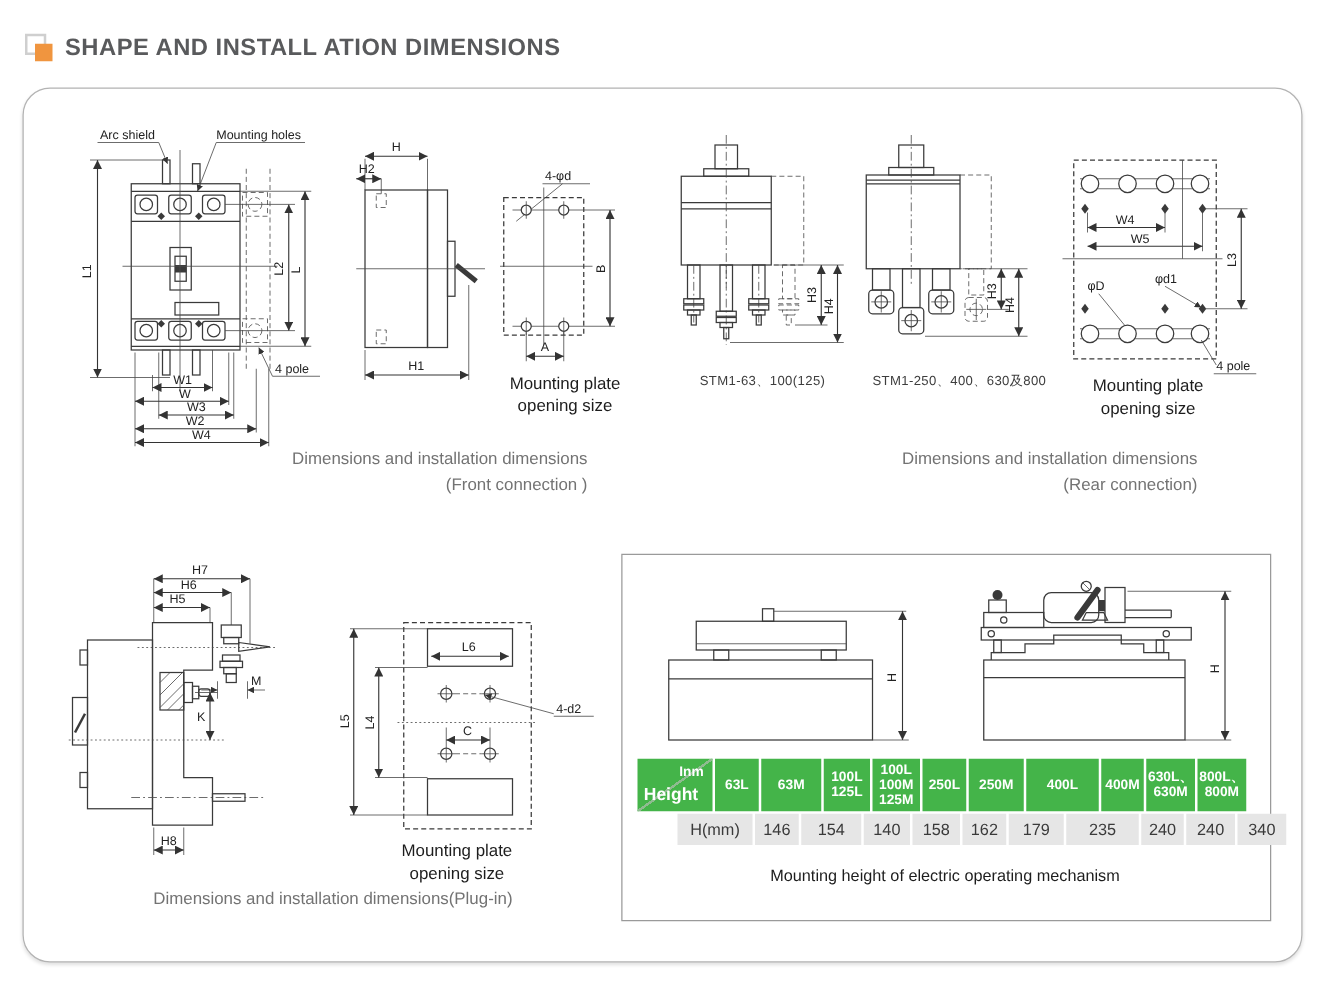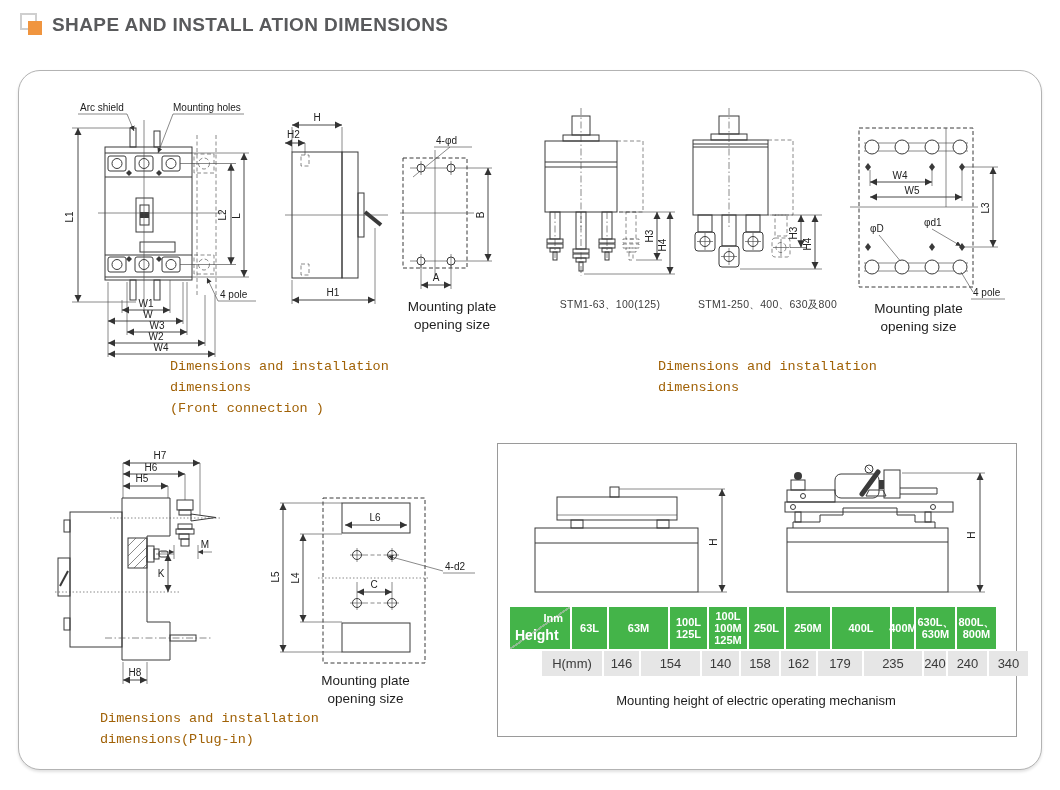--- a/index.html
+++ b/index.html
@@ -1,25 +1,25 @@
 <!DOCTYPE html>
 <html style="--accent-orange: #F0953F; --table-green: #44B449; --table-row: #E6E6E6;"><head>
 <meta charset="utf-8">
 <style>
   html,body{margin:0;padding:0;background:#fff;}
   body{width:1060px;height:790px;font-family:"Liberation Sans",sans-serif;}
   .page{position:relative;width:1060px;height:790px;background:#fff;overflow:hidden;}
-  .hdr{position:absolute;left:20px;top:13px;display:flex;align-items:center;gap:9px;}
+  .hdr{position:absolute;left:20px;top:27px;display:flex;align-items:center;gap:9px;}
   .ic{position:relative;width:23px;height:23px;flex:0 0 23px;}
   .sq-gray{position:absolute;left:0;top:0;width:13px;height:13px;border:2px solid #cfcfcf;background:#fff;}
   .sq-orange{position:absolute;left:8px;top:8px;width:14px;height:14px;background:var(--accent-orange,#F0953F);}
   h1{margin:0;font-size:19px;font-weight:bold;color:#595a5c;letter-spacing:.4px;}
   .board{position:absolute;left:18px;top:70px;width:1022px;height:698px;border:1px solid #b3b3b3;border-radius:22px;box-shadow:0 2px 3px rgba(0,0,0,.12);background:#fff;}
   .abs{position:absolute;}
-  .cap{font-size:13.5px;color:#a16207;text-align:left;line-height:1.55;font-family:Liberation Mono, monospace;}
+  .cap{font-size:13.5px;color:#737373;text-align:right;line-height:1.55;}
   .pcap{font-size:13.5px;color:#1d1d1d;text-align:center;line-height:1.35;}
   .mlabel{font-size:10.5px;color:#3d3d3d;text-align:center;letter-spacing:.3px;}
   svg{overflow:visible;display:block;}
   .ln{stroke:#3a3a3a;stroke-width:1;fill:none;}
   .lnt{stroke:#4a4a4a;stroke-width:.65;fill:none;}
   .fw{fill:#fff;stroke:#3a3a3a;stroke-width:1;}
   .fil{fill:#3a3a3a;stroke:none;}
   .dsh{stroke-dasharray:4,2.5;}
   .dot{stroke-dasharray:1.5,2;}
   .ddot{stroke-dasharray:7,2.5,1.5,2.5;}
@@ -28,22 +28,22 @@
   .mid{text-anchor:middle;}
   .mbox{position:absolute;left:497px;top:443px;width:518px;height:292px;border:1px solid #9a9a9a;}
   .mtable{position:absolute;left:510px;top:607px;}
   .trow{display:flex;gap:2px;}
   .trow2{margin-top:2px;padding-left:32px;}
   .hcell{background:var(--table-green,#44B449);color:#fff;font-weight:bold;font-size:11px;line-height:1.12;display:flex;align-items:center;justify-content:center;text-align:center;white-space:pre-line;height:42px;}
   .vcell{background:var(--table-row,#E6E6E6);color:#3a3a3a;font-size:13px;display:flex;align-items:center;justify-content:center;height:25px;}
   .corner{position:relative;background-color:var(--table-green,#44B449);background-image:linear-gradient(to bottom right,transparent calc(50% - 1px),#8fbb90 calc(50% - 1px),#8fbb90 calc(50% + 1px),transparent calc(50% + 1px));}
   .corner .t1{position:absolute;top:5px;right:7px;color:#fff;font-weight:bold;font-size:11px;}
   .corner .t2{position:absolute;bottom:5px;left:5px;color:#fff;font-weight:bold;font-size:14px;}
-  .w0{width:60px;}.w1{width:35px;}.w2{width:59px;}.w3{width:37px;}.w4{width:38px;}.w5{width:35px;}
-  .w6{width:44px;}.w7{width:58px;}.w8{width:22px;}.w9{width:39px;}.w10{width:39px;}
+  .w0{width:60px;}.w1{width:35px;}.w2{width:48px;}.w3{width:37px;}.w4{width:38px;}.w5{width:35px;}
+  .w6{width:44px;}.w7{width:58px;}.w8{width:34px;}.w9{width:39px;}.w10{width:39px;}
   .boxcap{position:absolute;left:497px;top:693px;width:518px;text-align:center;font-size:13px;color:#1d1d1d;}
 </style>
 </head>
 <body>
 
 <svg width="0" height="0" style="position:absolute" aria-hidden="true">
   <defs>
     <marker id="ar" viewBox="0 0 10 10" refX="10" refY="5" markerWidth="8" markerHeight="8" orient="auto-start-reverse">
       <path d="M0,0 L10,5 L0,10 z" fill="#333"></path>
     </marker>
@@ -315,20 +315,21 @@
     <line class="lnt" x1="121" y1="189" x2="155" y2="189"></line>
   </svg>
 
   <div class="abs pcap" style="left:851px;top:300px;width:135px">
     <div>Mounting plate</div>
     <div>opening size</div>
   </div>
 
   <div class="abs cap" style="left:658px;top:357px;width:300px">
     <div>Dimensions and installation dimensions</div>
+    <div>(Rear connection)</div>
   </div>
 
   <svg class="abs" style="left:50px;top:440px" width="232" height="258">
     <line class="dim" x1="73" y1="23" x2="150" y2="23" marker-start="url(#ar)" marker-end="url(#ar)"></line>
     <text class="dt mid" x="110" y="19">H7</text>
     <line class="dim" x1="73" y1="34" x2="135" y2="34" marker-start="url(#ar)" marker-end="url(#ar)"></line>
     <text class="dt mid" x="101" y="31">H6</text>
     <line class="dim" x1="73" y1="46" x2="118" y2="46" marker-start="url(#ar)" marker-end="url(#ar)"></line>
     <text class="dt mid" x="92" y="42">H5</text>
     <line class="lnt" x1="73" y1="23" x2="73" y2="58"></line>

